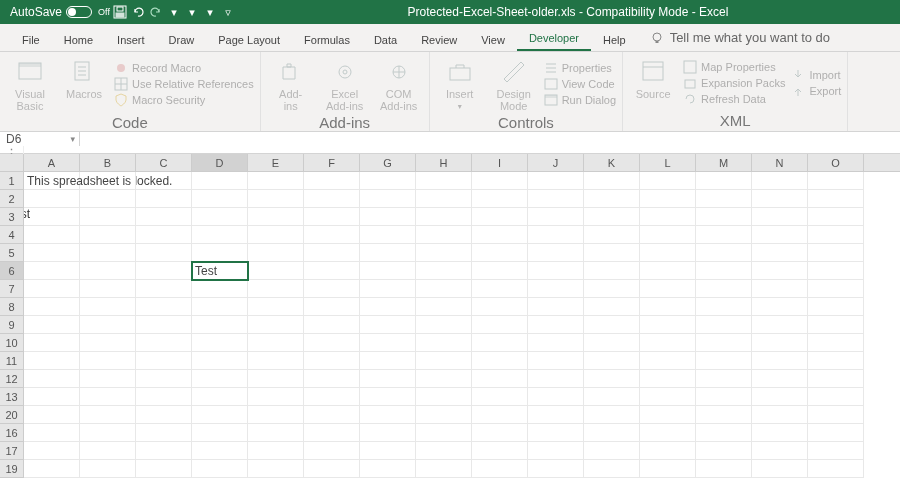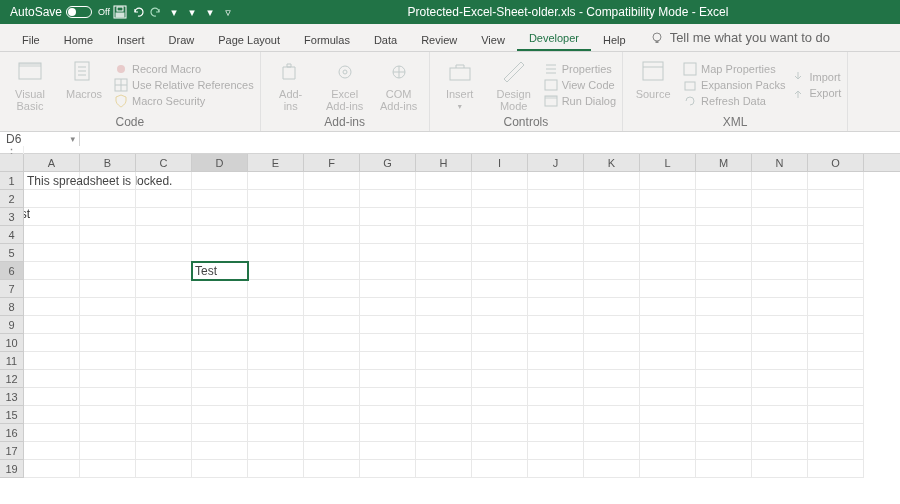--- a/index.html
+++ b/index.html
@@ -15,21 +15,21 @@
   .title-center { flex: 1; text-align: center; }
   
   .ribbon-tabs { background: #f3f2f1; height: 28px; display: flex; align-items: flex-end; padding-left: 10px; border-bottom: 1px solid #d4d4d4; gap: 0; }
   .ribbon-tab { padding: 6px 12px 5px; font-size: 11px; color: #444; cursor: pointer; }
   .ribbon-tab.active { color: #217346; border-bottom: 2px solid #217346; font-weight: 400; }
   .tellme { display: flex; align-items: center; gap: 6px; padding: 6px 12px; color: #666; font-size: 13px; }
   
   .ribbon { background: #f3f2f1; height: 80px; display: flex; border-bottom: 1px solid #d4d4d4; }
   .group { display: flex; flex-direction: column; justify-content: space-between; padding: 4px 6px 2px; border-right: 1px solid #e1e1e1; }
   .group-items { display: flex; gap: 6px; flex: 1; }
-  .group-label { text-align: center; font-size: 12px; color: #777; padding-top: 2px; }
+  .group-label { text-align: center; font-size: 15px; color: #777; padding-top: 2px; }
   .big-btn { display: flex; flex-direction: column; align-items: center; justify-content: flex-start; width: 48px; color: #888; font-size: 11px; gap: 2px; padding-top: 2px; }
   .big-btn .ico { width: 28px; height: 28px; display: flex; align-items: center; justify-content: center; }
   .big-btn.disabled, .small-row.disabled { opacity: 0.55; }
   .small-col { display: flex; flex-direction: column; gap: 2px; justify-content: center; }
   .small-row { display: flex; align-items: center; gap: 4px; color: #777; font-size: 11px; }
   .small-row .sico { width: 14px; height: 14px; display: inline-flex; }
   
   .formula-bar { height: 22px; display: flex; align-items: stretch; border-bottom: 1px solid #d4d4d4; background: #fff; flex-direction: column; }
   .namebox { width: 80px; border-right: 1px solid #d4d4d4; display: flex; align-items: center; padding: 0 6px; font-size: 12px; color: #555; position: relative; }
   .namebox::after { content: "▾"; position: absolute; right: 4px; color: #888; font-size: 9px; }
@@ -573,21 +573,21 @@
         <div class="cell"></div>
         <div class="cell"></div>
         <div class="cell"></div>
         <div class="cell"></div>
         <div class="cell"></div>
         <div class="cell"></div>
         <div class="cell"></div>
         <div class="cell"></div>
       </div>
       <div class="row">
-        <div class="rowhead">15</div>
+        <div class="rowhead">20</div>
         <div class="cell"></div>
         <div class="cell"></div>
         <div class="cell"></div>
         <div class="cell"></div>
         <div class="cell"></div>
         <div class="cell"></div>
         <div class="cell"></div>
         <div class="cell"></div>
         <div class="cell"></div>
         <div class="cell"></div>

